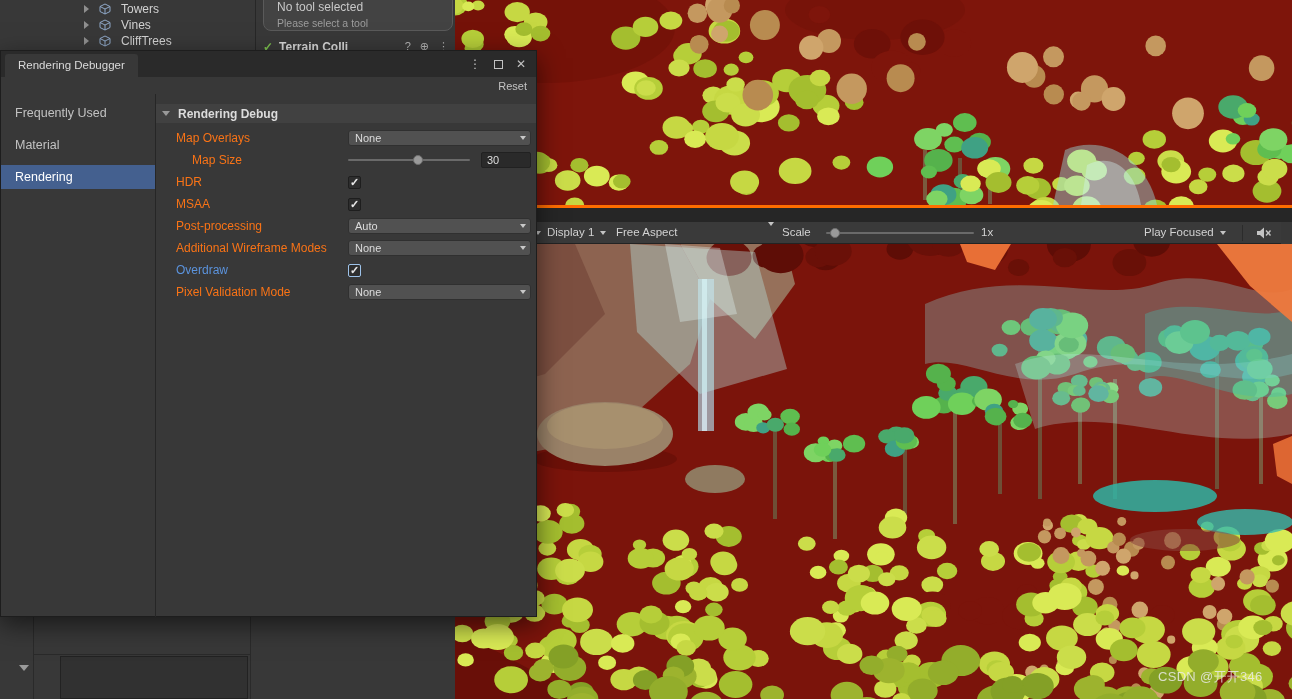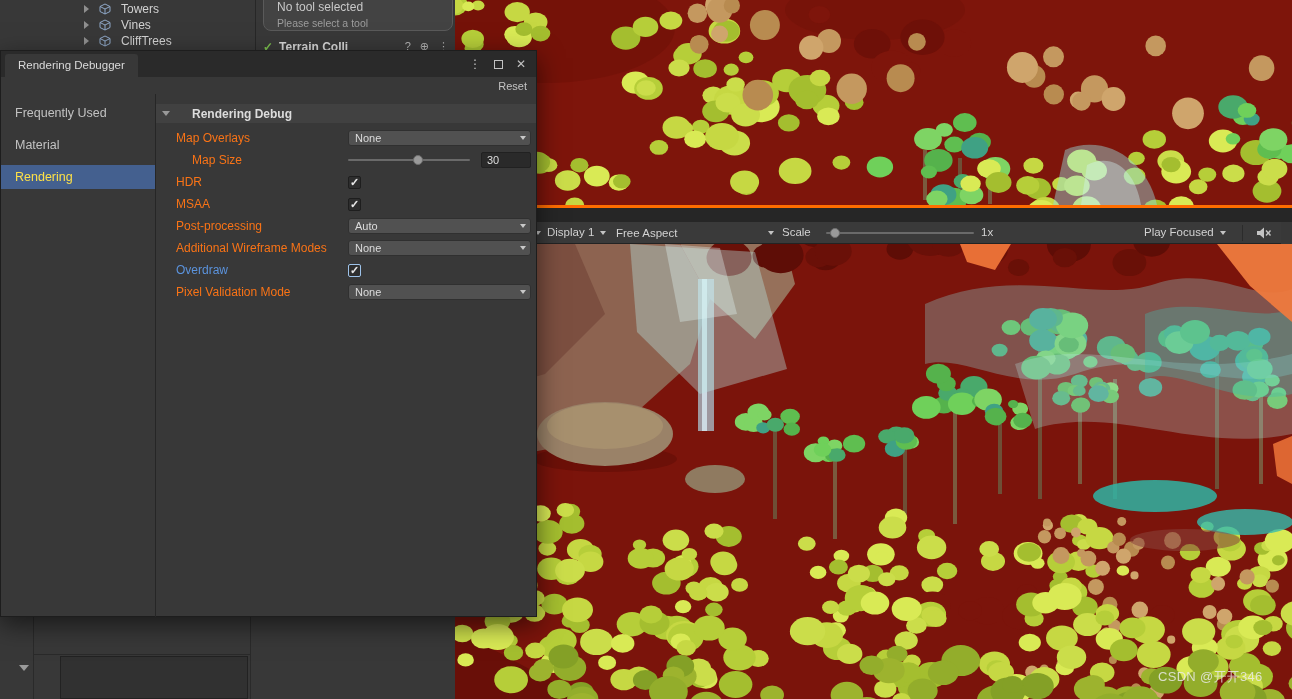--- a/index.html
+++ b/index.html
@@ -28,44 +28,44 @@
   #scene-top{left:455px;top:0;width:837px;height:205px}
   #orange-line{left:455px;top:205px;width:837px;height:3px;background:#ff6d00}
   #gv-gap{left:455px;top:208px;width:837px;height:14px;background:#262626}
   #game-toolbar{left:444px;top:222px;width:837px;height:22px;background:#3a3a3a;border-bottom:1px solid #232323}
   #game-view{left:455px;top:244px;width:837px;height:455px;background:#7b140b}
   #game-view svg,#scene-top svg{display:block}
 
   .gt{position:absolute;top:0;height:22px;line-height:21px;font-size:11.5px;color:#d2d2d2;white-space:nowrap}
   .chev{display:inline-block;width:0;height:0;border-left:3.5px solid transparent;border-right:3.5px solid transparent;
         border-top:4px solid #c4c4c4;margin-left:6px;vertical-align:middle}
-  #gt-aspect{width:158px;display:flex;justify-content:space-between;align-items:center}
+  #gt-aspect{width:158px;display:flex;justify-content:space-between;align-items:flex-start}
   #gt-slider{position:absolute;left:382px;top:10px;width:148px;height:2px;background:#6a6a6a;border-radius:1px}
   #gt-knob{position:absolute;left:3%;top:-4px;width:10px;height:10px;border-radius:50%;background:#9a9a9a;border:1px solid #6f6f6f}
   #gt-sep{position:absolute;left:798px;top:3px;width:1px;height:16px;background:#2b2b2b}
 
   #watermark{position:absolute;left:1158px;top:668px;font-size:13px;color:rgba(236,236,236,.82);z-index:6;letter-spacing:.3px}
 
   
   #debugger{position:absolute;left:0;top:50px;width:537px;height:567px;background:#383838;
             border:1px solid #1d1d1d;box-shadow:0 8px 24px rgba(0,0,0,.55);z-index:10}
   #dbg-tabbar{height:26px;background:#2a2a2a;display:flex;align-items:flex-end}
   #dbg-tab{height:23px;line-height:23px;background:#383838;border-radius:3px 3px 0 0;padding:0 13px;
            font-size:11.5px;color:#dadada;margin-left:4px}
   #dbg-winicons{margin-left:auto;align-self:center;display:flex;align-items:center;gap:13px;padding-right:10px;color:#c2c2c2}
   .wicon{font-size:12px;line-height:12px;cursor:default}
   .maxbox{width:9px;height:9px;border:1px solid #c2c2c2;display:inline-block}
   #dbg-toolbar{height:17px;background:#383838;display:flex;justify-content:flex-end;align-items:center;
                padding-right:9px;font-size:11px;color:#c4c4c4}
   #dbg-body{display:flex;height:523px}
   #dbg-side{width:155px;border-right:1px solid #262626;padding-top:7px}
   .side-item{height:24px;line-height:24px;padding-left:14px;font-size:12.5px;color:#c2c2c2;margin-bottom:8px}
-  .side-item.selected{background:#44608f;color:#fde047}
+  .side-item.selected{background:#44608f;color:#ffffff}
   #dbg-content{flex:1;padding-top:10px}
-  .sheader{height:19px;background:#414141;display:flex;align-items:center;padding-left:6px;gap:22px;margin-bottom:4px}
+  .sheader{height:19px;background:#414141;display:flex;align-items:center;padding-left:6px;gap:8px;margin-bottom:4px}
   .sheader .title{font-weight:bold;font-size:12px;color:#dcdcdc}
   .tri-down{width:0;height:0;border-left:4px solid transparent;border-right:4px solid transparent;border-top:5px solid #999}
   .sheader.second{margin-top:12px}
   .prow{display:flex;align-items:center;height:22px;padding-left:20px}
   .plabel{width:172px;flex:none;font-size:12px;color:#f97316;white-space:nowrap;overflow:hidden}
   .plabel.indent{padding-left:16px}
   .plabel.linkblue{color:#5b93dd}
   .pctrl{width:183px;display:flex;align-items:center}
   .dropdown{position:relative;width:100%;height:16px;background:#515151;border:1px solid #303030;border-radius:3px;
             font-size:11px;line-height:14px;color:#dcdcdc;padding:0 14px 0 6px}

